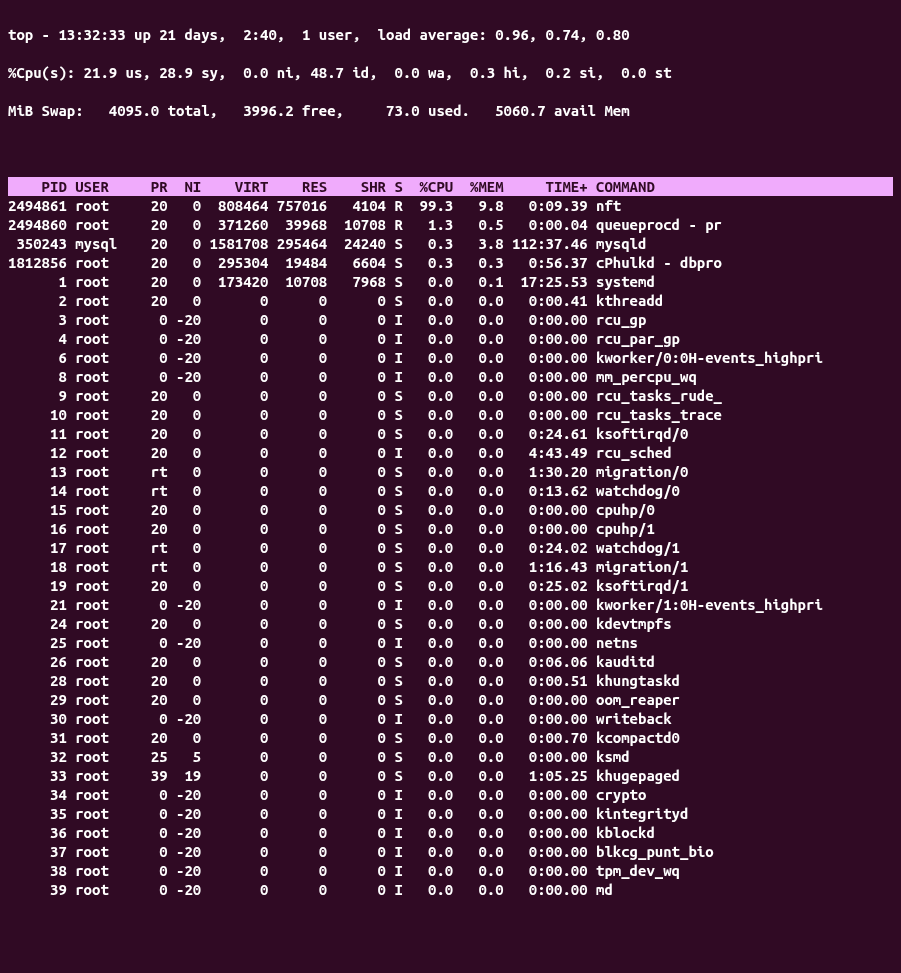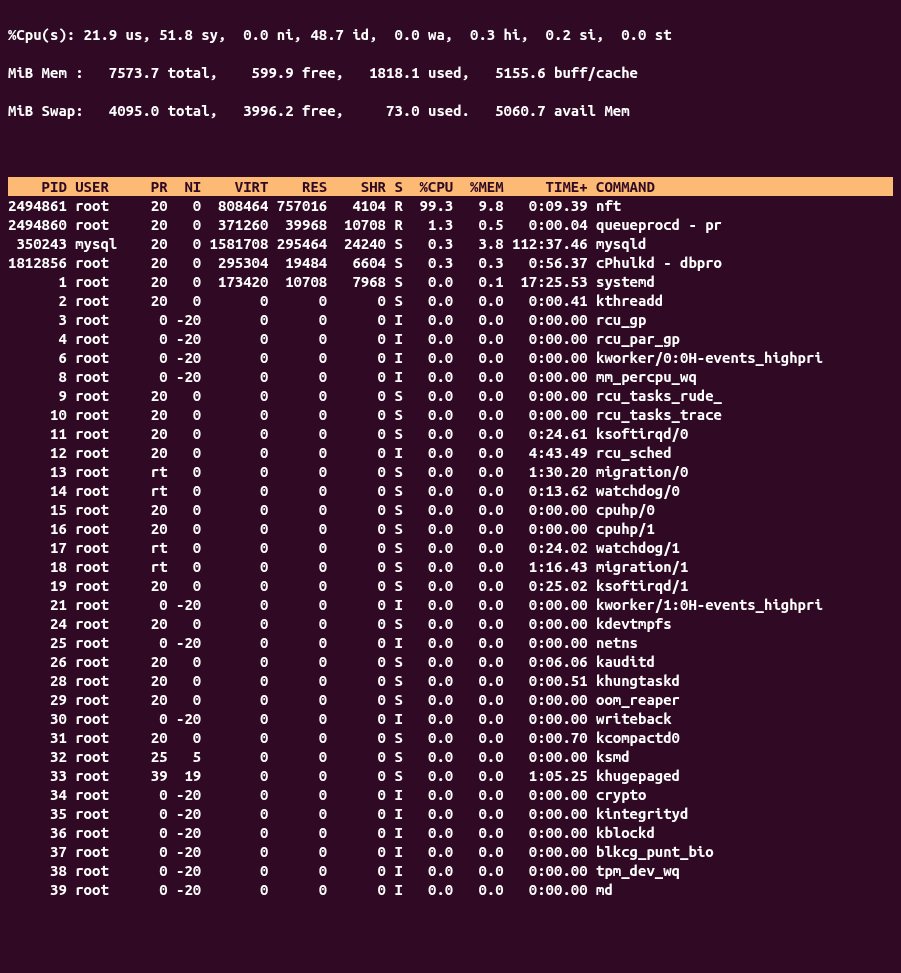--- a/index.html
+++ b/index.html
@@ -13,30 +13,30 @@
     font-weight: bold;
     width: 901px;
     height: 973px;
     overflow: hidden;
   }
   .term {
     padding: 6px 8px 0 8px;
     white-space: pre;
   }
   .hdr {
-    background: #fdba74;
+    background: #f0abfc;
     color: #300a24;
     display: inline-block;
     width: 100%;
   }
   .row { white-space: pre; }
 </style>
 </head>
 <body>
 
 <div class="term">
-<div class="row">%Cpu(s): 21.9 us, 51.8 sy,  0.0 ni, 48.7 id,  0.0 wa,  0.3 hi,  0.2 si,  0.0 st</div>
-<div class="row">MiB Mem :   7573.7 total,    599.9 free,   1818.1 used,   5155.6 buff/cache</div>
+<div class="row">top - 13:32:33 up 21 days,  2:40,  1 user,  load average: 0.96, 0.74, 0.80</div>
+<div class="row">%Cpu(s): 21.9 us, 28.9 sy,  0.0 ni, 48.7 id,  0.0 wa,  0.3 hi,  0.2 si,  0.0 st</div>
 <div class="row">MiB Swap:   4095.0 total,   3996.2 free,     73.0 used.   5060.7 avail Mem</div>
 <div class="row"> </div>
 <div class="row hdr" id="hdr">    PID USER     PR  NI    VIRT    RES    SHR S  %CPU  %MEM     TIME+ COMMAND                                   </div>
 <div id="plist"><div class="row">2494861 root     20   0  808464 757016   4104 R  99.3   9.8   0:09.39 nft</div><div class="row">2494860 root     20   0  371260  39968  10708 R   1.3   0.5   0:00.04 queueprocd - pr</div><div class="row"> 350243 mysql    20   0 1581708 295464  24240 S   0.3   3.8 112:37.46 mysqld</div><div class="row">1812856 root     20   0  295304  19484   6604 S   0.3   0.3   0:56.37 cPhulkd - dbpro</div><div class="row">      1 root     20   0  173420  10708   7968 S   0.0   0.1  17:25.53 systemd</div><div class="row">      2 root     20   0       0      0      0 S   0.0   0.0   0:00.41 kthreadd</div><div class="row">      3 root      0 -20       0      0      0 I   0.0   0.0   0:00.00 rcu_gp</div><div class="row">      4 root      0 -20       0      0      0 I   0.0   0.0   0:00.00 rcu_par_gp</div><div class="row">      6 root      0 -20       0      0      0 I   0.0   0.0   0:00.00 kworker/0:0H-events_highpri</div><div class="row">      8 root      0 -20       0      0      0 I   0.0   0.0   0:00.00 mm_percpu_wq</div><div class="row">      9 root     20   0       0      0      0 S   0.0   0.0   0:00.00 rcu_tasks_rude_</div><div class="row">     10 root     20   0       0      0      0 S   0.0   0.0   0:00.00 rcu_tasks_trace</div><div class="row">     11 root     20   0       0      0      0 S   0.0   0.0   0:24.61 ksoftirqd/0</div><div class="row">     12 root     20   0       0      0      0 I   0.0   0.0   4:43.49 rcu_sched</div><div class="row">     13 root     rt   0       0      0      0 S   0.0   0.0   1:30.20 migration/0</div><div class="row">     14 root     rt   0       0      0      0 S   0.0   0.0   0:13.62 watchdog/0</div><div class="row">     15 root     20   0       0      0      0 S   0.0   0.0   0:00.00 cpuhp/0</div><div class="row">     16 root     20   0       0      0      0 S   0.0   0.0   0:00.00 cpuhp/1</div><div class="row">     17 root     rt   0       0      0      0 S   0.0   0.0   0:24.02 watchdog/1</div><div class="row">     18 root     rt   0       0      0      0 S   0.0   0.0   1:16.43 migration/1</div><div class="row">     19 root     20   0       0      0      0 S   0.0   0.0   0:25.02 ksoftirqd/1</div><div class="row">     21 root      0 -20       0      0      0 I   0.0   0.0   0:00.00 kworker/1:0H-events_highpri</div><div class="row">     24 root     20   0       0      0      0 S   0.0   0.0   0:00.00 kdevtmpfs</div><div class="row">     25 root      0 -20       0      0      0 I   0.0   0.0   0:00.00 netns</div><div class="row">     26 root     20   0       0      0      0 S   0.0   0.0   0:06.06 kauditd</div><div class="row">     28 root     20   0       0      0      0 S   0.0   0.0   0:00.51 khungtaskd</div><div class="row">     29 root     20   0       0      0      0 S   0.0   0.0   0:00.00 oom_reaper</div><div class="row">     30 root      0 -20       0      0      0 I   0.0   0.0   0:00.00 writeback</div><div class="row">     31 root     20   0       0      0      0 S   0.0   0.0   0:00.70 kcompactd0</div><div class="row">     32 root     25   5       0      0      0 S   0.0   0.0   0:00.00 ksmd</div><div class="row">     33 root     39  19       0      0      0 S   0.0   0.0   1:05.25 khugepaged</div><div class="row">     34 root      0 -20       0      0      0 I   0.0   0.0   0:00.00 crypto</div><div class="row">     35 root      0 -20       0      0      0 I   0.0   0.0   0:00.00 kintegrityd</div><div class="row">     36 root      0 -20       0      0      0 I   0.0   0.0   0:00.00 kblockd</div><div class="row">     37 root      0 -20       0      0      0 I   0.0   0.0   0:00.00 blkcg_punt_bio</div><div class="row">     38 root      0 -20       0      0      0 I   0.0   0.0   0:00.00 tpm_dev_wq</div><div class="row">     39 root      0 -20       0      0      0 I   0.0   0.0   0:00.00 md</div></div>
 </div>
 
 </body></html>

